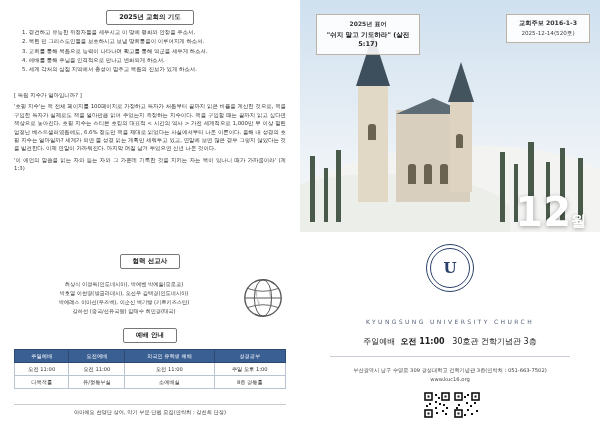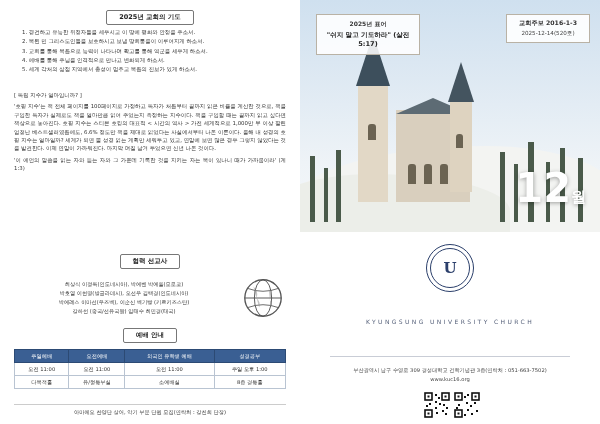--- a/index.html
+++ b/index.html
@@ -61,21 +61,21 @@
   .verse-card .v1{font-size:6px;font-weight:bold;color:#333;margin-bottom:2px;}
   .verse-card .v2{font-size:6.6px;font-weight:bold;color:#222;line-height:1.35;}
   .bulletin-card{
     position:absolute;right:10px;top:14px;width:84px;
     background:rgba(255,255,255,0.9);border:1px solid #b9b2a5;
     padding:4px 5px;box-sizing:border-box;text-align:center;
   }
   .bulletin-card .b1{font-size:6.2px;font-weight:bold;color:#333;}
   .bulletin-card .b2{font-size:5.6px;color:#444;margin-top:2px;}
   .month{
-    position:absolute;right:14px;bottom:24px;color:#fff;font-size:40px;font-weight:bold;
+    position:absolute;right:14px;bottom:0;color:#fff;font-size:40px;font-weight:bold;
     line-height:1;text-shadow:0 1px 4px rgba(0,0,0,.35);
   }
   .month small{font-size:15px;font-weight:bold;}
   .seal{
     position:absolute;left:50%;transform:translateX(-50%);top:244px;
     width:46px;height:46px;border-radius:50%;border:1.4px solid #2b3f6b;
     display:flex;align-items:center;justify-content:center;
     color:#2b3f6b;font-size:15px;font-weight:bold;font-family:"DejaVu Serif","Liberation Serif",serif;
   }
   .seal:after{
@@ -215,20 +215,25 @@
         <span>12</span><small>월</small>
       </div>
     </div>
 
     <div class="seal">
       <span>U</span>
     </div>
 
     <div class="ch-en">KYUNGSUNG UNIVERSITY CHURCH</div>
 
+    <div class="svc">
+      <span>주일예배</span>
+      &nbsp;<b>오전 11:00</b>
+      &nbsp;&nbsp;<span>30호관 건학기념관 3층</span>
+    </div>
 
     <div class="divider"></div>
 
     <div class="addr">
       <div>부산광역시 남구 수영로 309 경성대학교 건학기념관 3층(연락처 : 051-663-7502)</div>
       <div>www.kuc16.org</div>
     </div>
 
     <div class="qr">
       <svg viewBox="0 0 26 26" width="26" height="26">

